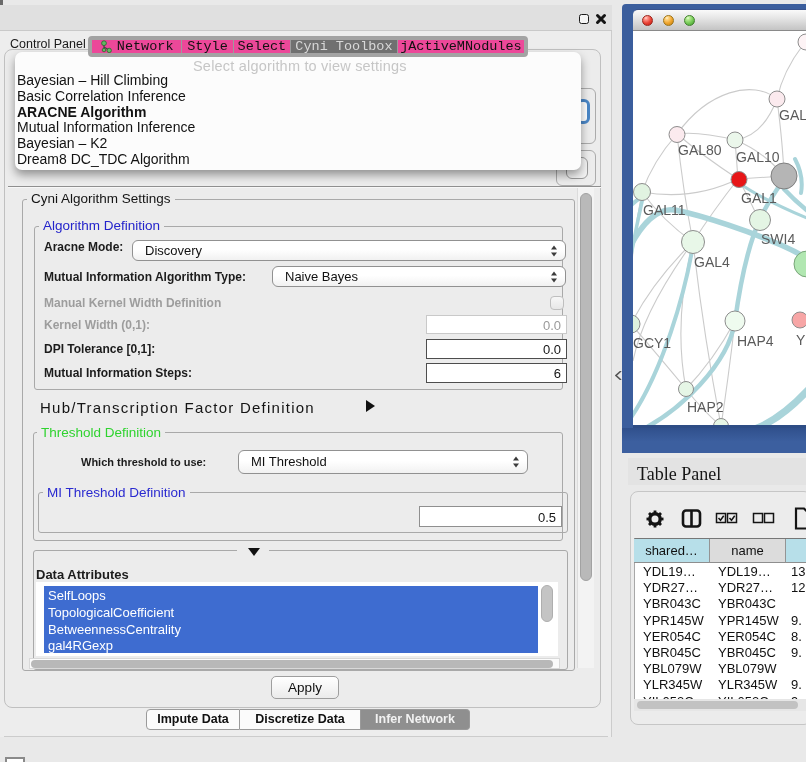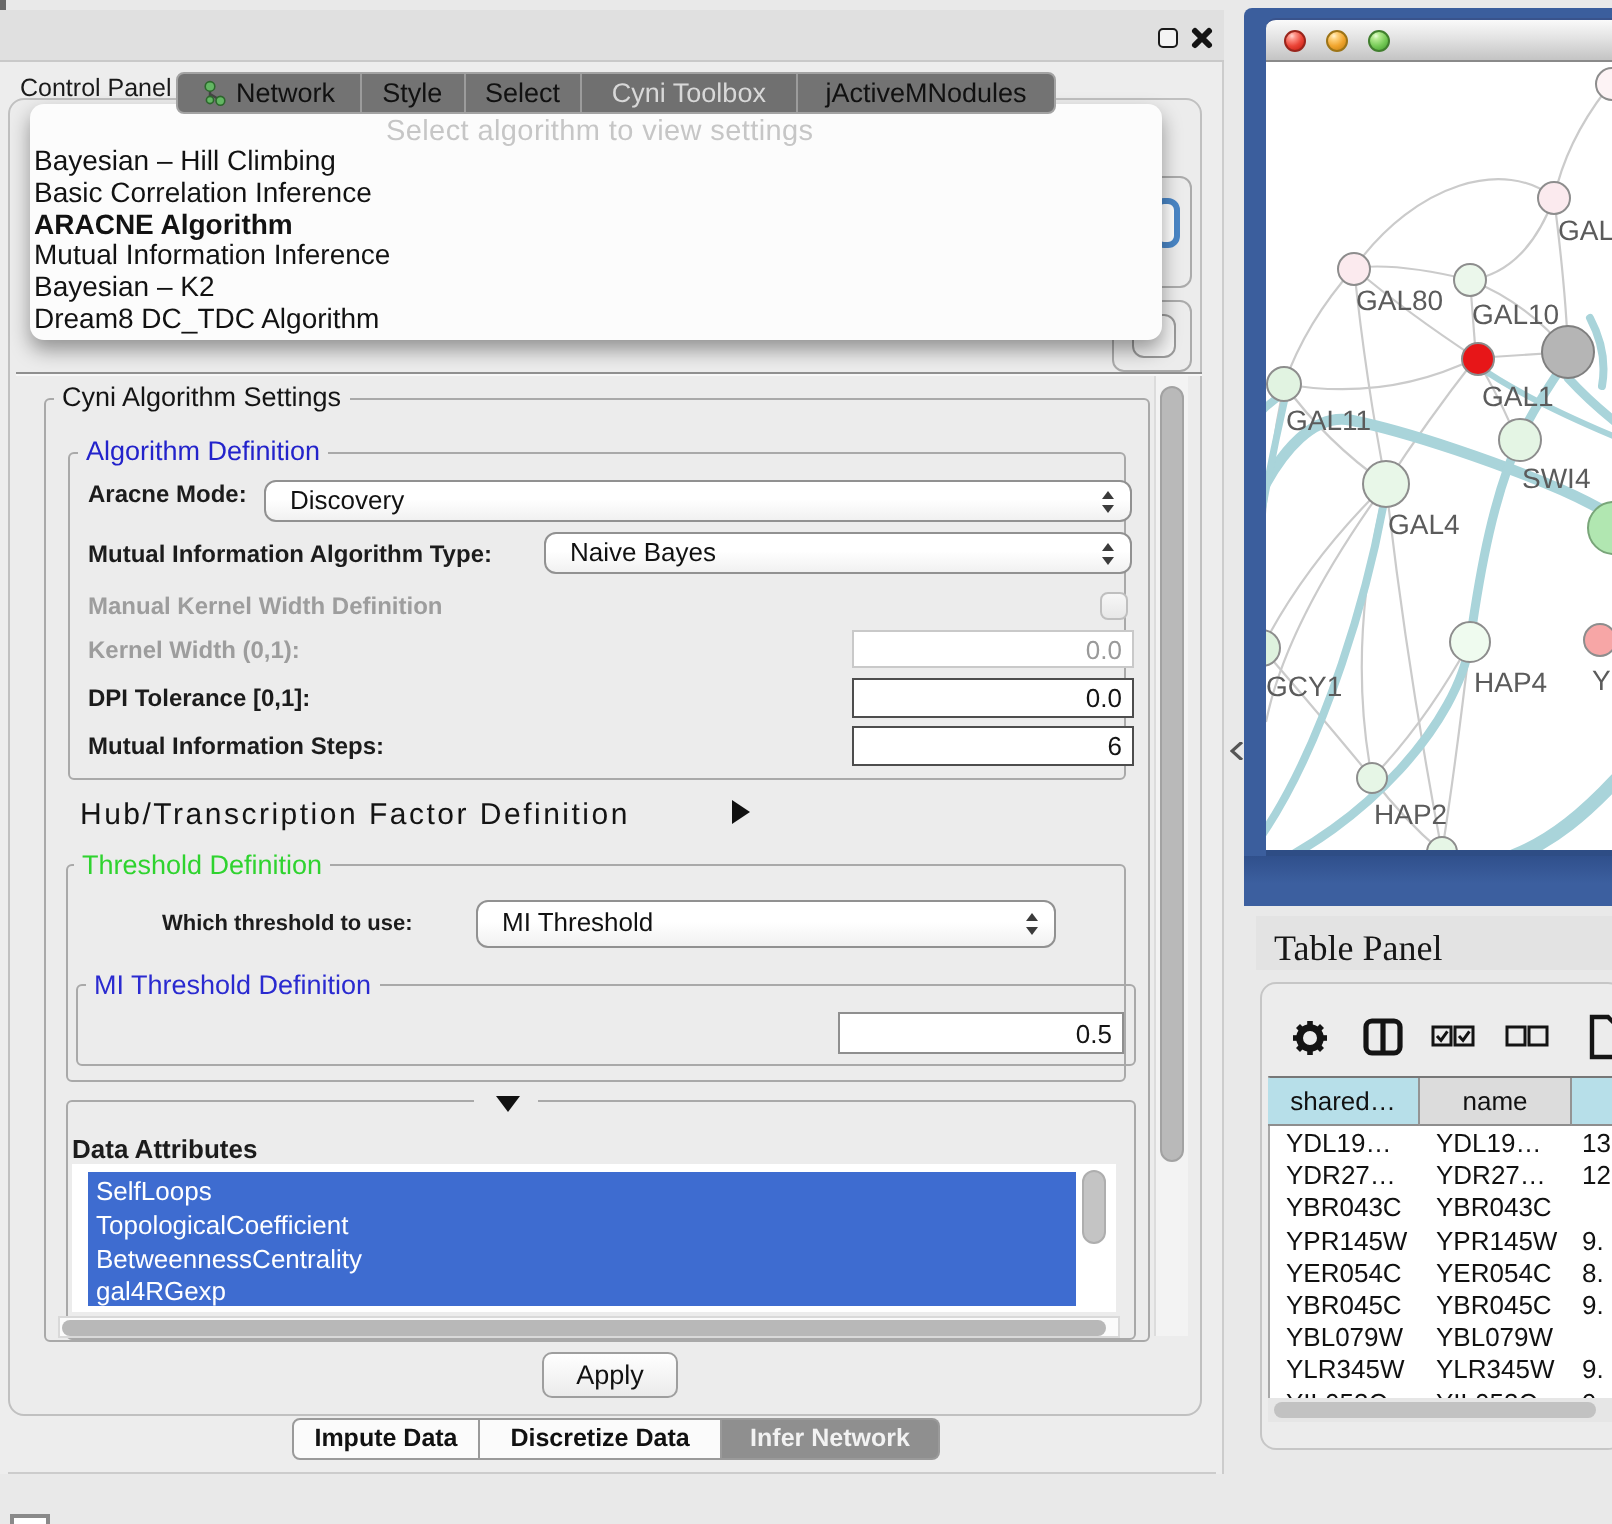--- a/index.html
+++ b/index.html
@@ -117,21 +117,21 @@
 <div class="abs" style="left:240px;top:709px;width:121px;height:21px;background:#fbfbfb;border:1px solid #9a9a9a;border-left:none;text-align:center;font-size:12.5px;font-weight:bold;line-height:19px;color:#111;">Discretize Data</div>
 <div class="abs" style="left:361px;top:709px;width:109px;height:21px;background:#8f8f8f;border:1px solid #9a9a9a;border-left:none;border-radius:0 4px 4px 0;text-align:center;font-size:12.5px;font-weight:bold;line-height:19px;color:#f2f2f2;">Infer Network</div>
 
 <div class="abs" style="left:4px;top:736px;width:604px;height:1px;background:#cccccc;"></div>
 <div class="abs" style="left:5px;top:757px;width:20px;height:10px;border:2px solid #8a8a8a;background:#fff;"></div>
 
 <svg class="abs" style="left:615px;top:371px;" width="7" height="9">
       <path d="M6,0 L1,4.5 L6,9" stroke="#555" stroke-width="1.6" fill="none"></path>
     </svg>
 
-<div class="abs" style="left:88px;top:36px;width:440px;height:21px;z-index:60;display:flex;border:1px solid #a3a3a3;border-radius:4px;font-size:13.5px;color:#111;background:#737373;">
+<div class="abs" style="left:88px;top:36px;width:440px;height:21px;z-index:60;display:flex;border:4px solid #a3a3a3;border-radius:4px;font-size:13.5px;color:#111;background:#ec4899;font-family:Liberation Mono, monospace;">
   <div style="width:92px;display:flex;align-items:center;justify-content:center;gap:5px;">
         <svg width="12" height="13" viewBox="0 0 12 13">
           <path d="M4,4 L4,10 M4,7 L9,10" stroke="#444" stroke-width="1.2" fill="none"></path>
           <circle cx="4" cy="3.2" r="2.4" fill="#63b763" stroke="#2c662c" stroke-width="0.8"></circle>
           <circle cx="4" cy="10" r="1.8" fill="#63b763" stroke="#2c662c" stroke-width="0.8"></circle>
           <circle cx="9.2" cy="10.4" r="2.2" fill="#63b763" stroke="#2c662c" stroke-width="0.8"></circle>
         </svg>
         <span>Network</span>
       </div>
   <div style="width:53px;border-left:1px solid #9c9c9c;display:flex;align-items:center;justify-content:center;">Style</div>

